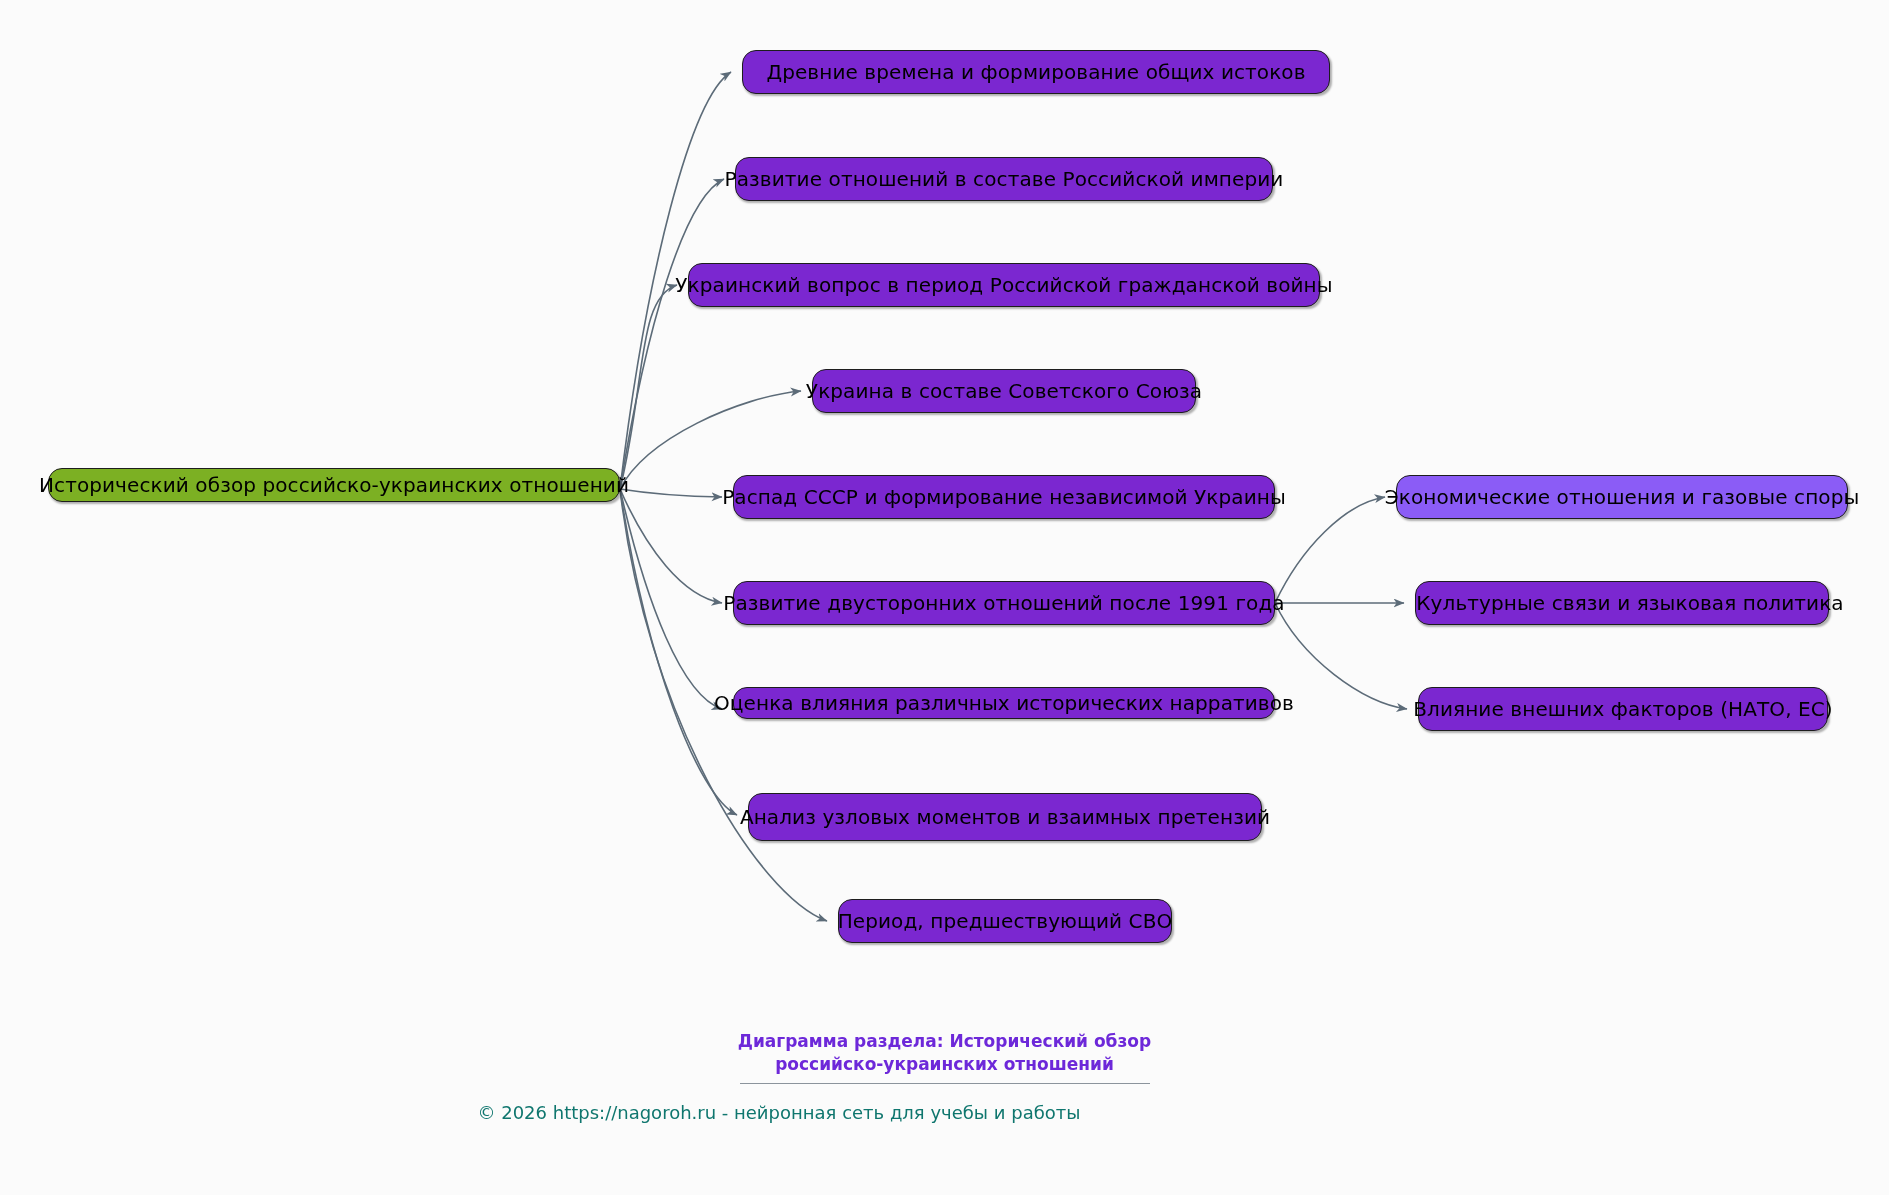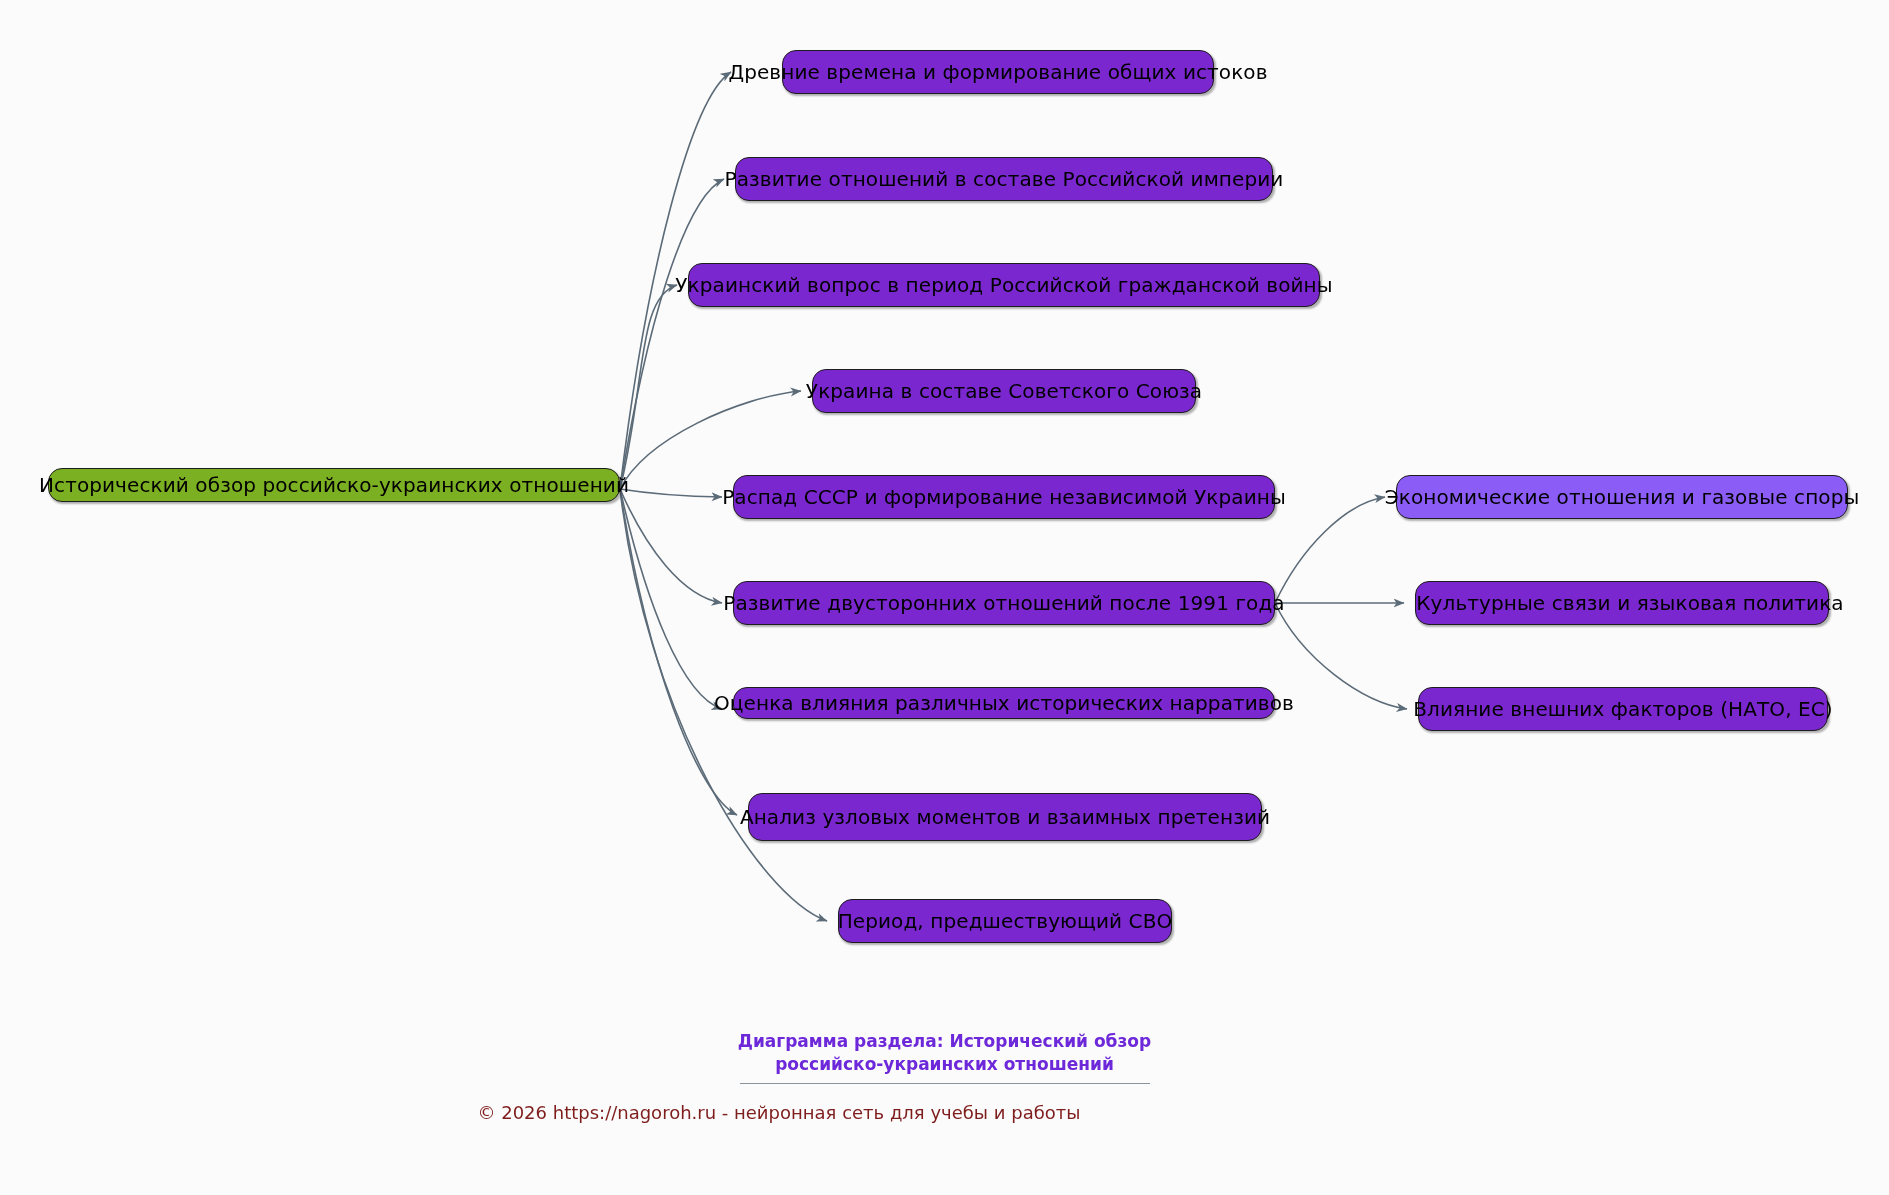--- a/index.html
+++ b/index.html
@@ -69,21 +69,21 @@
     width: 410px;
     height: 1px;
     background: #8b949c;
   }
   #footer-copy {
     position: absolute;
     left: 0;
     width: 1558px;
     top: 1102px;
     text-align: center;
-    color: #7f1d1d;
+    color: #0f766e;
     font-size: 18px;
   }
 </style>
 </head>
 <body>
 
 <div id="stage">
 
   <svg id="edges" viewBox="0 0 1889 1195">
     <defs>
@@ -104,21 +104,21 @@
         <path d="M 1275 603 C 1301 547.88, 1345 503.36, 1385 497" stroke="#5c6b78" marker-end="url(#arrow)"></path>
         <path d="M 1275 603 C 1301 603, 1360.14 603, 1404 603" stroke="#5c6b78" marker-end="url(#arrow)"></path>
         <path d="M 1275 603 C 1301 658.12, 1362.12 702.64, 1407 709" stroke="#5c6b78" marker-end="url(#arrow)"></path>
       </g>
   </svg>
 
   <div id="node-layer">
       <div class="node root" style="left: 48px; top: 468px; width: 572px; height: 34px; background: rgb(124, 176, 35);">
         <span class="node-label">Исторический обзор российско-украинских отношений</span>
       </div>
-      <div class="node topic" style="left: 782px; top: 50px; width: 432px; height: 44px; background: rgb(123, 39, 208); text-align: right;">
+      <div class="node topic" style="left: 742px; top: 50px; width: 588px; height: 44px; background: rgb(123, 39, 208); text-align: right;">
         <span class="node-label">Древние времена и формирование общих истоков</span>
       </div>
       <div class="node topic" style="left: 735px; top: 157px; width: 538px; height: 44px; background: rgb(123, 39, 208);">
         <span class="node-label">Развитие отношений в составе Российской империи</span>
       </div>
       <div class="node topic" style="left: 688px; top: 263px; width: 632px; height: 44px; background: rgb(123, 39, 208);">
         <span class="node-label">Украинский вопрос в период Российской гражданской войны</span>
       </div>
       <div class="node topic" style="left: 812px; top: 369px; width: 384px; height: 44px; background: rgb(123, 39, 208);">
         <span class="node-label">Украина в составе Советского Союза</span>

